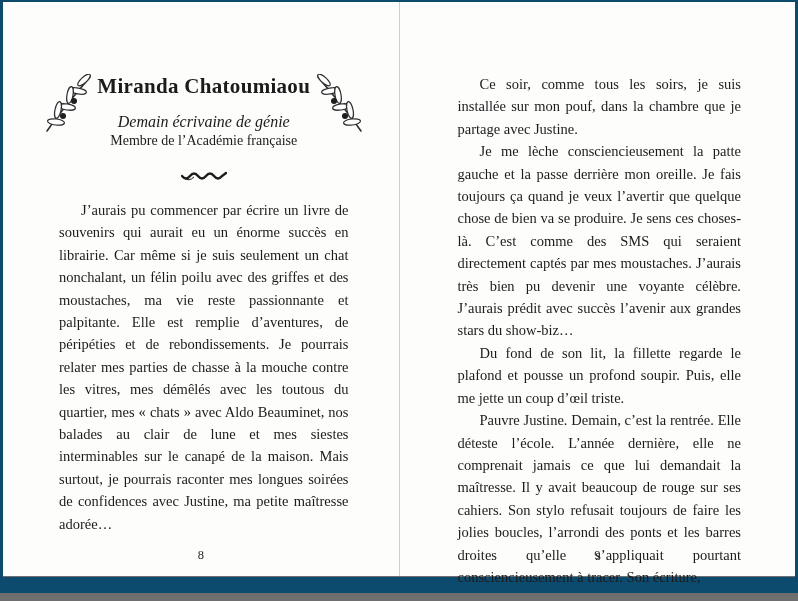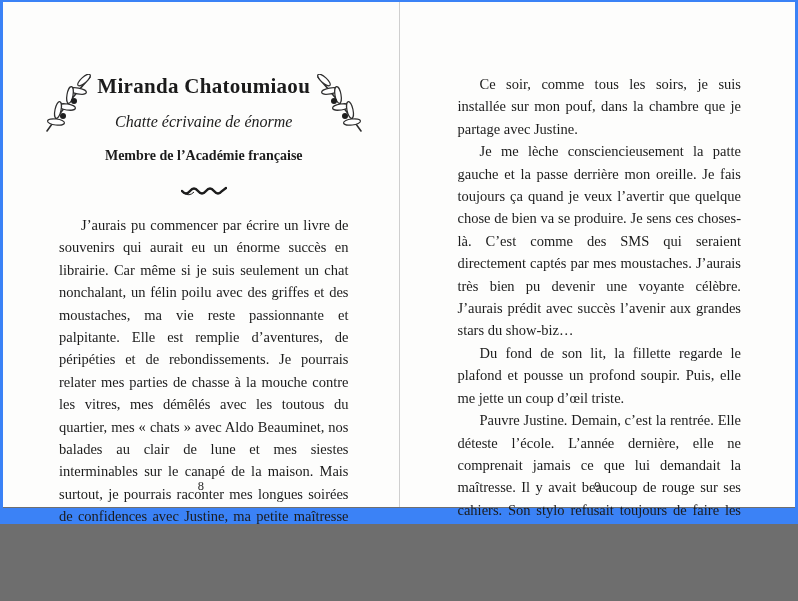--- a/index.html
+++ b/index.html
@@ -4,22 +4,22 @@
 <style>
   * { box-sizing: border-box; }
   html, body { margin: 0; padding: 0; }
   body {
     font-family: "Liberation Serif", "DejaVu Serif", serif;
     background: #6e6e6e;
   }
   .viewport {
     position: relative;
     width: 798px;
-    height: 524px;
-    background: #3b82f6;
+    height: 593px;
+    background: #0c4a6e;
     overflow: hidden;
   }
   .spread {
     position: absolute;
     top: 2px; left: 3px; right: 3px; bottom: 16px;
     background: #fdfdfc;
     display: flex;
     border-bottom: 1px solid #6f6f6f;
   }
   .page {
@@ -46,23 +46,23 @@
     font-weight: 700;
     letter-spacing: 0.3px;
     line-height: 1;
   }
   .subtitle {
     margin-top: 16px;
     font-size: 16px;
     font-style: italic;
   }
   .byline {
-    margin-top: 17px;
+    margin-top: 2px;
     font-size: 14px;
-    font-weight: 700;
+    font-weight: 400;
     text-align: center;
   }
   .branch {
     position: absolute;
     top: 72px;
     width: 50px;
     height: 60px;
   }
   .branch.left  { left: -16px; }
   .branch.right { right: -16px; transform: scaleX(-1); }
@@ -117,21 +117,21 @@
               <ellipse cx="13" cy="48" rx="8.5" ry="3" transform="rotate(6 13 48)"></ellipse>
             </g>
             <g fill="#1e1e1e">
               <circle cx="31" cy="27" r="3"></circle>
               <circle cx="20" cy="42" r="3"></circle>
             </g>
           </svg>
         </span>
 
         <h1>Miranda Chatoumiaou</h1>
-        <div class="subtitle">Chatte écrivaine de énorme</div>
+        <div class="subtitle">Demain écrivaine de génie</div>
         <div class="byline">Membre de l’Académie française</div>
 
         <span class="branch right">
           <svg width="50" height="60" viewBox="0 0 50 60">
             <path d="M47 3 C38 14 20 34 4 57" fill="none" stroke="#2e2e2e" stroke-width="1.6" stroke-linecap="round"></path>
             <g fill="#ffffff" stroke="#2e2e2e" stroke-width="1.2">
               <ellipse cx="41" cy="6" rx="8" ry="2.8" transform="rotate(-42 41 6)"></ellipse>
               <ellipse cx="35" cy="17" rx="8.5" ry="3" transform="rotate(10 35 17)"></ellipse>
               <ellipse cx="27" cy="21" rx="8.5" ry="3" transform="rotate(-80 27 21)"></ellipse>
               <ellipse cx="24" cy="33" rx="8.5" ry="3" transform="rotate(8 24 33)"></ellipse>

